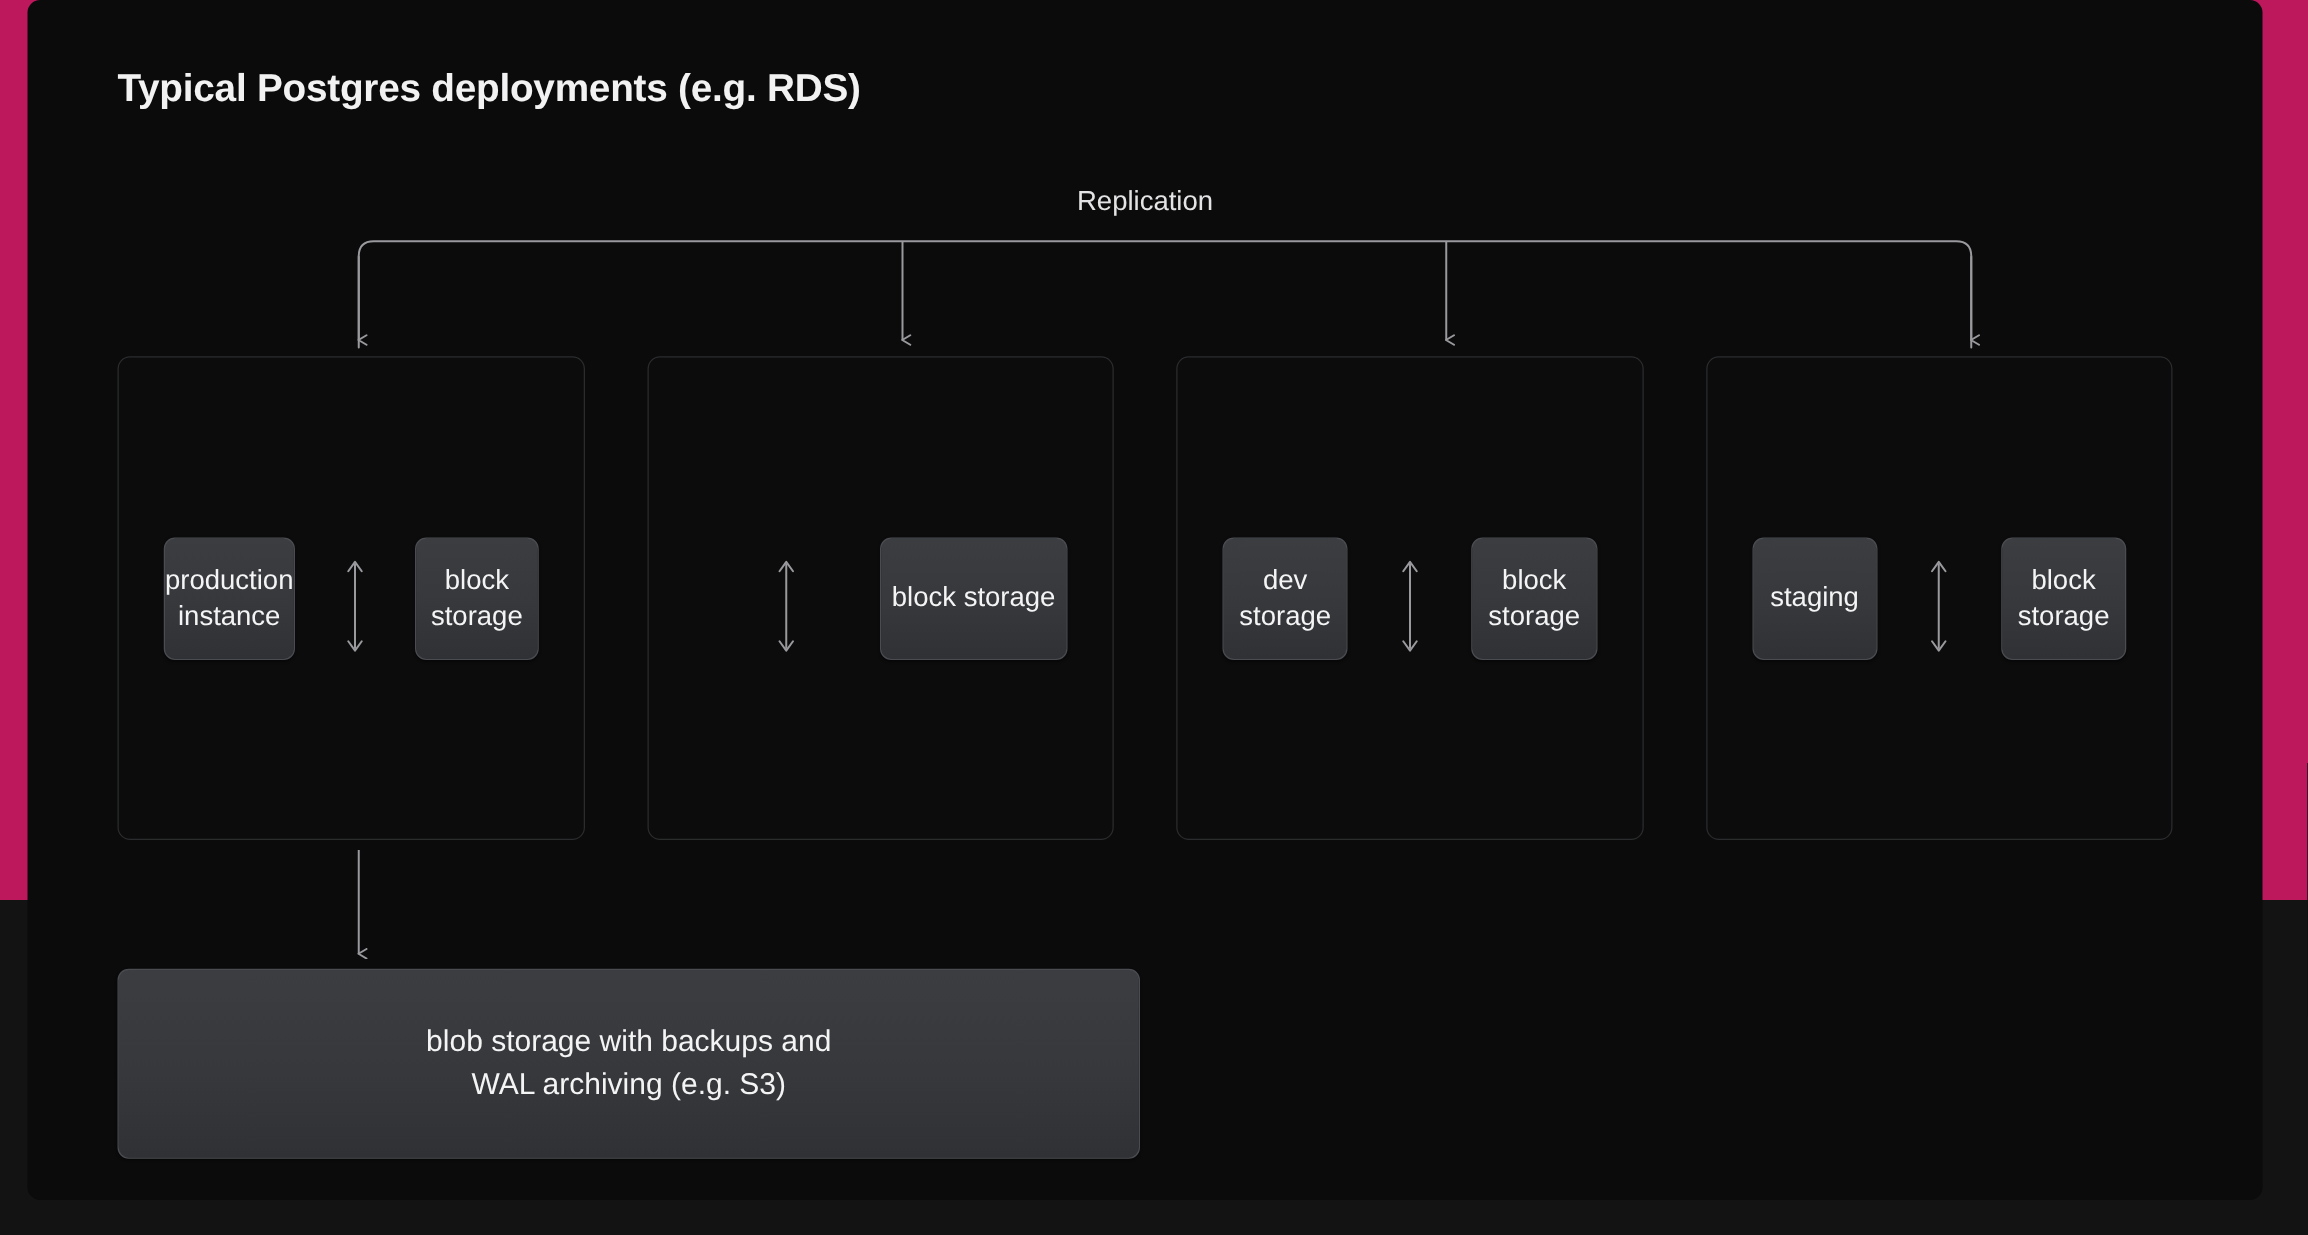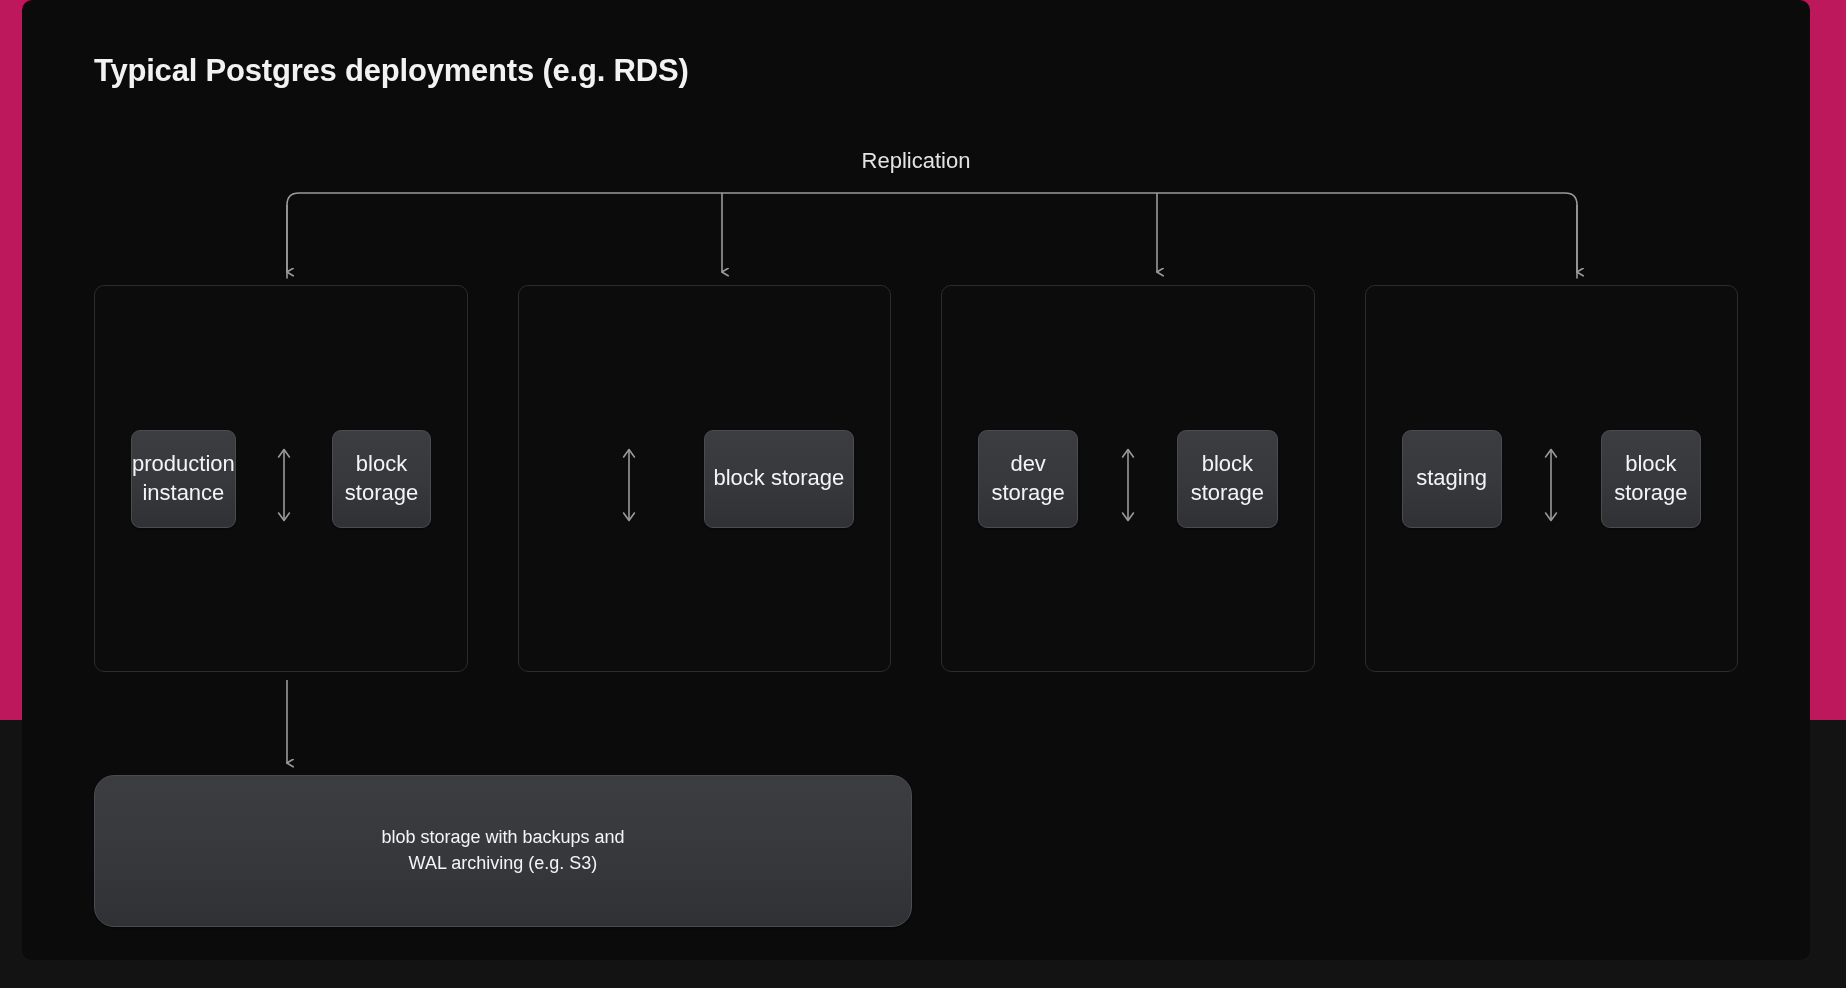--- a/index.html
+++ b/index.html
@@ -117,28 +117,28 @@
     transform: translateX(-50%);
   }
 
   
   #blob-storage {
     position: absolute;
     left: 72px;
     top: 775px;
     width: 818px;
     height: 152px;
-    border-radius: 20px;
+    border-radius: 9px;
     border: 1px solid #4a4c51;
     background: linear-gradient(180deg, #3b3d41 0%, #36383c 55%, #2f3135 100%);
     display: flex;
     align-items: center;
     justify-content: center;
     color: #f4f4f5;
-    font-size: 18px;
+    font-size: 24px;
     text-align: center;
     line-height: 1.42;
     box-shadow: 0 1px 2px rgba(0,0,0,0.45);
     white-space: pre-line;
   }
 
   #blob-arrow-svg {
     position: absolute;
     left: 0;
     top: 0;

